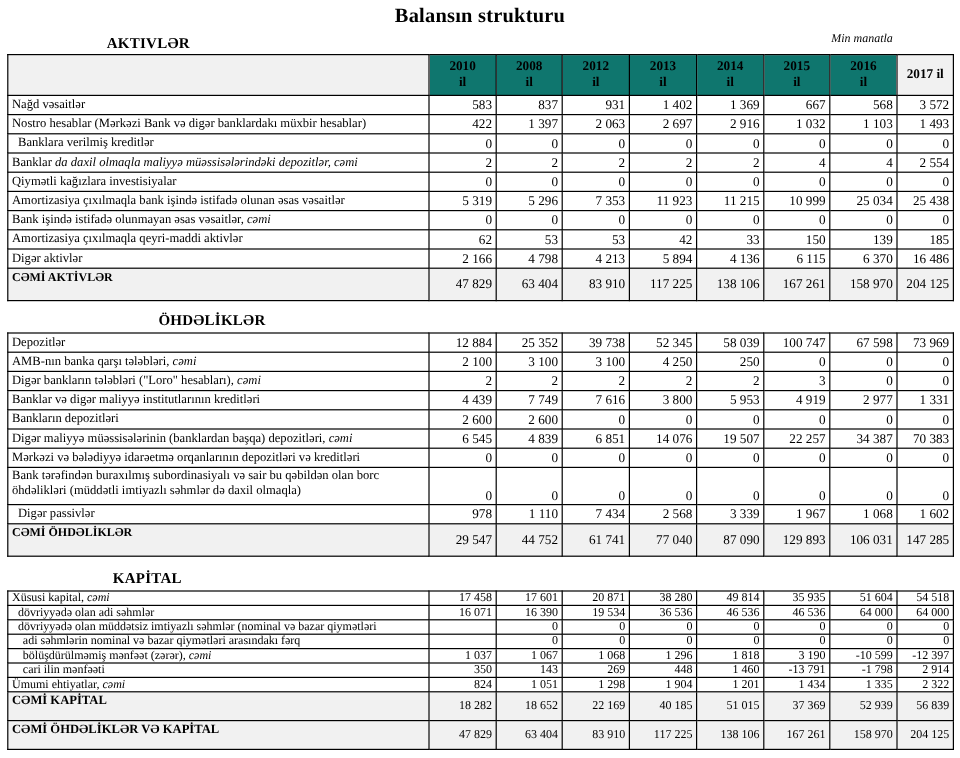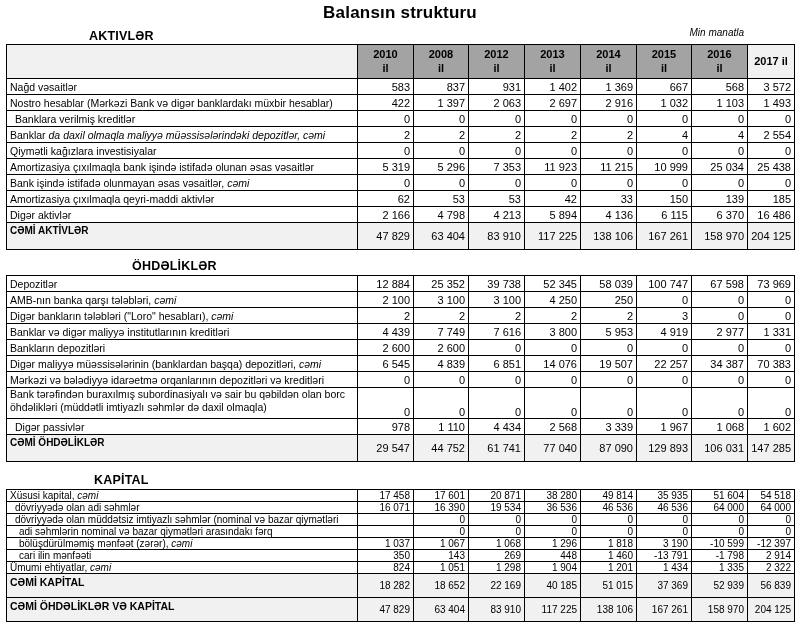--- a/index.html
+++ b/index.html
@@ -1,20 +1,20 @@
 <!DOCTYPE html>
 <html><head>
 <meta charset="utf-8">
 <style>
   html,body{margin:0;padding:0;background:#fff;}
   .page{
     position:relative;
     width:800px;height:632px;
     background:#fff;
-    font-family:Liberation Sans, sans-serif;
+    font-family:Liberation Serif, serif;
     color:#000;
     overflow:hidden;
   }
   .title{
     text-align:center;
     font-weight:bold;
     font-size:17px;
     padding-top:3px;
     letter-spacing:.2px;
   }
@@ -44,21 +44,21 @@
     padding:0 3px;
     overflow:hidden;
     white-space:nowrap;
   }
   th{
     font-weight:bold;
     font-size:11px;
     text-align:center;
     vertical-align:middle;
     line-height:1.25;
-    background:#a3a3a3;
+    background:#0f766e;
   }
   th.lblhead, th.lastyear{background:#f1f1f1;margin-left:16px;}
   thead tr{height:34px;}
   td.lbl{
     font-size:10.5px;
     text-align:left;
     vertical-align:middle;
   }
   td.num{
     font-size:11px;
@@ -352,21 +352,21 @@
               <td class="num">0</td>
               <td class="num">0</td>
               <td class="num">0</td>
               <td class="num">0</td>
               <td class="num">0</td>
             </tr>
             <tr class="data">
               <td class="lbl ind1"><span>Digər passivlər</span></td>
               <td class="num">978</td>
               <td class="num">1 110</td>
-              <td class="num">4 434</td>
+              <td class="num">7 434</td>
               <td class="num">2 568</td>
               <td class="num">3 339</td>
               <td class="num">1 967</td>
               <td class="num">1 068</td>
               <td class="num">1 602</td>
             </tr>
             <tr class="total">
               <td class="lbl"><span>CƏMİ ÖHDƏLİKLƏR</span></td>
               <td class="num">29 547</td>
               <td class="num">44 752</td>

